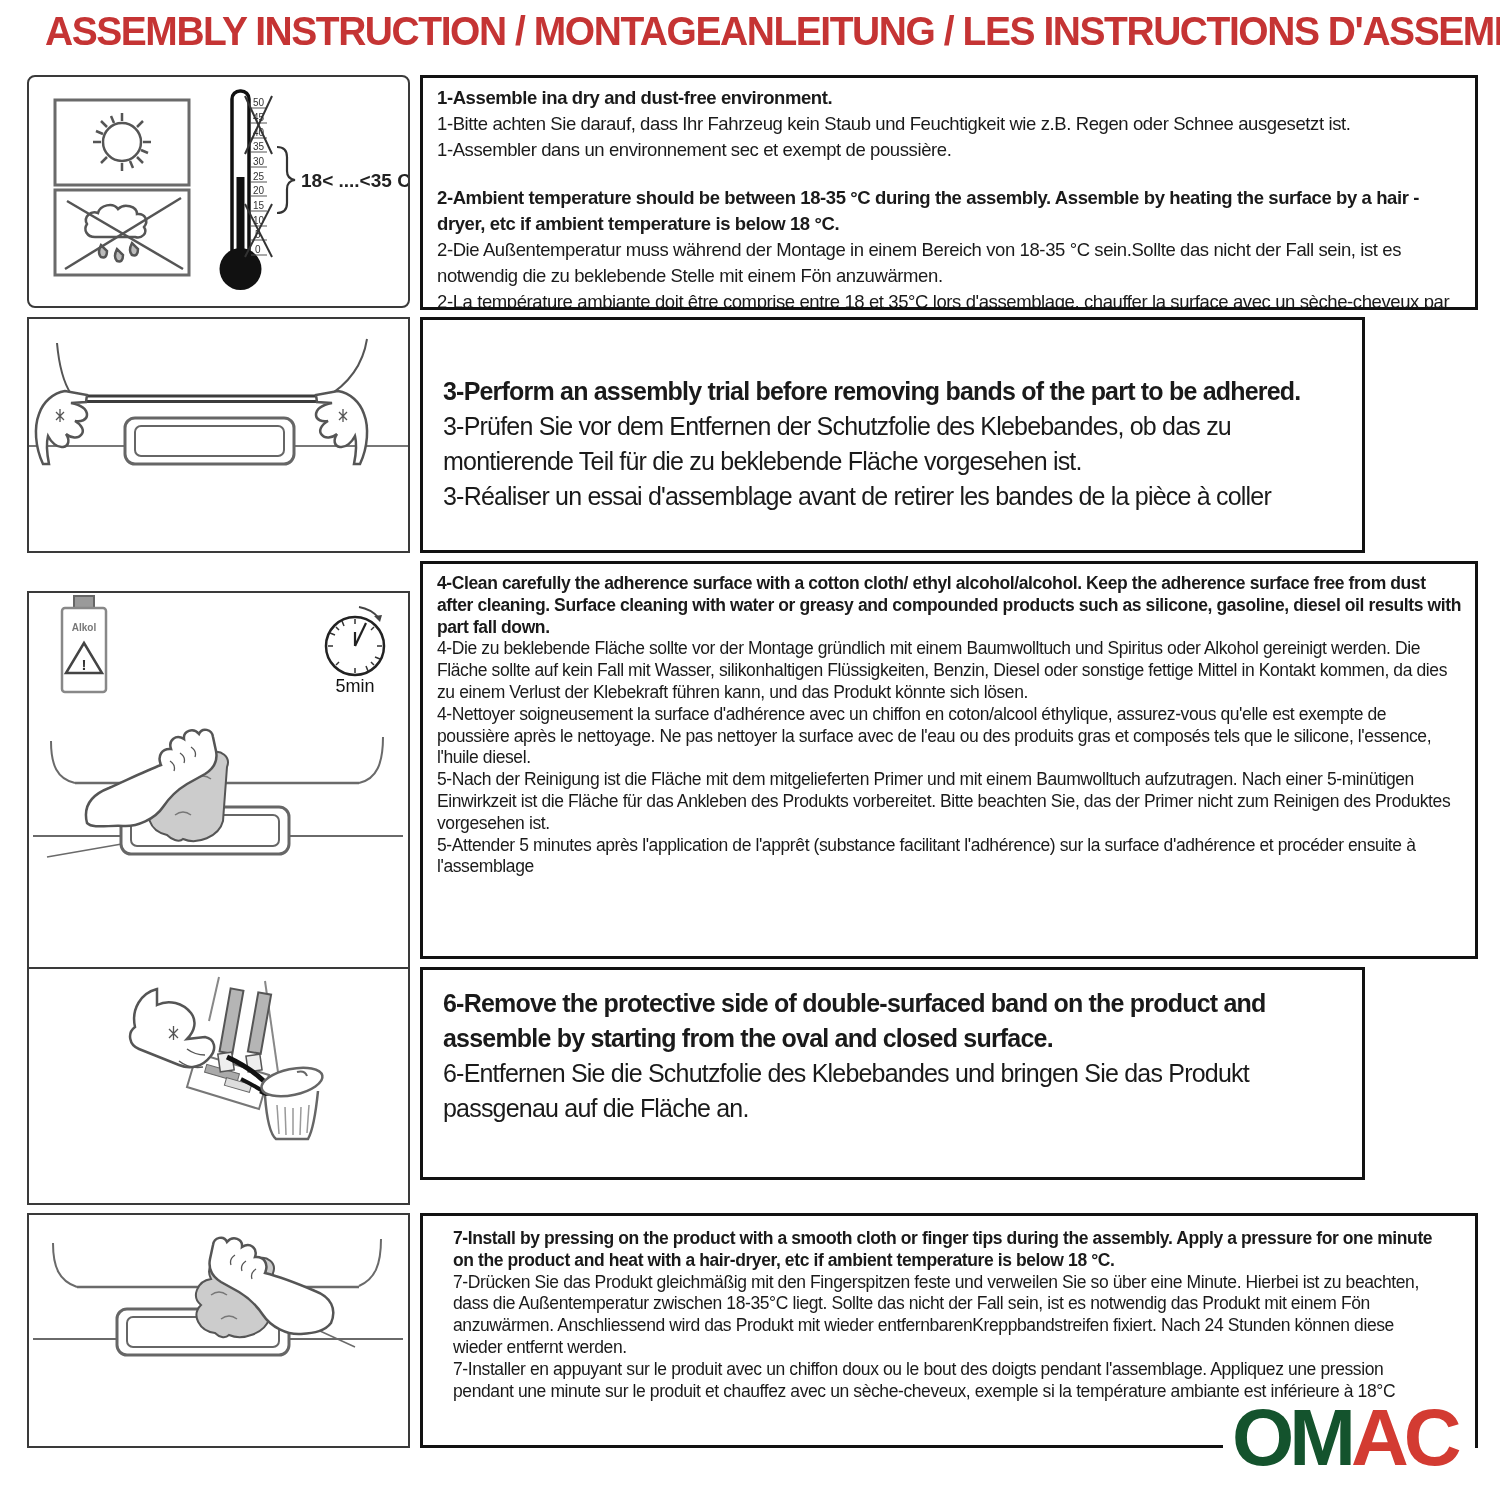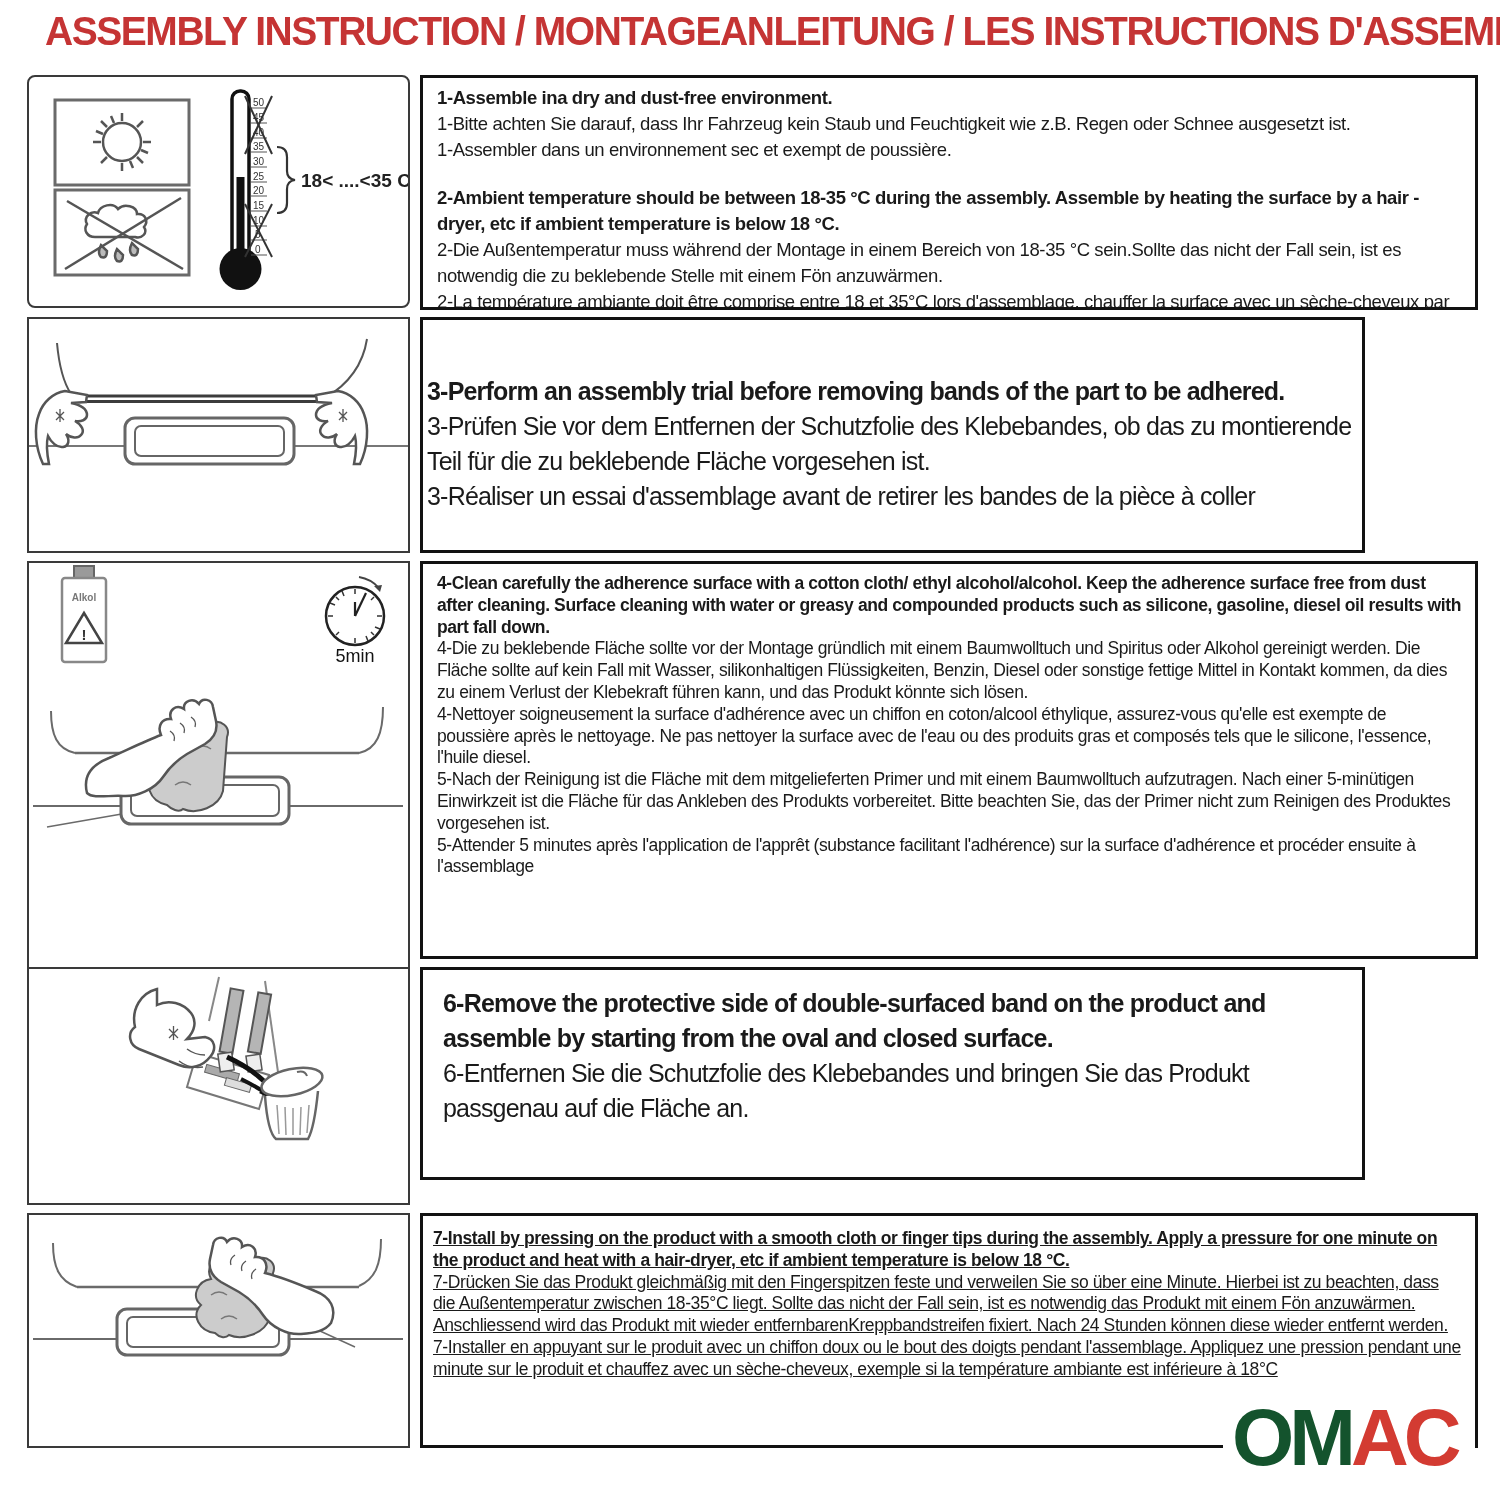--- a/index.html
+++ b/index.html
@@ -6,24 +6,24 @@
   body{width:1500px;height:1500px;position:relative;font-family:"Liberation Sans",sans-serif;color:#1a1a1a;}
   .page{position:absolute;inset:0;overflow:hidden;}
   .title{position:absolute;left:45px;top:8px;font-size:41px;font-weight:bold;letter-spacing:-1.5px;
          color:#c53434;white-space:nowrap;transform:scaleX(0.95);transform-origin:left center;}
   .illus{position:absolute;left:27px;width:383px;border:2px solid #3a3a3a;background:#fff;box-sizing:border-box;overflow:hidden;}
   .textbox{position:absolute;left:420px;width:1058px;border:3px solid #121212;background:#fff;box-sizing:border-box;overflow:hidden;}
   .textbox p{margin:0;}
   .b{font-weight:bold;}
   
   #il1{top:75px;height:233px;border-radius:8px;}   #tb1{top:75px;height:235px;padding:7px 14px;}
-  #il2{top:317px;height:236px;}  #tb2{top:317px;height:236px;padding:54px 4px;}
-  #il3{top:561px;height:488px;}  #tb3{top:561px;height:398px;padding:9px 14px;}
+  #il2{top:317px;height:236px;}  #tb2{top:317px;height:236px;padding:54px 20px;}
+  #il3{top:591px;height:488px;}  #tb3{top:561px;height:398px;padding:9px 14px;}
   #il4{top:967px;height:238px;}  #tb4{top:967px;height:213px;padding:16px 20px;}
-  #il5{top:1213px;height:235px;} #tb5{top:1213px;height:235px;padding:12px 10px;border-bottom:none;text-decoration:underline;}
+  #il5{top:1213px;height:235px;} #tb5{top:1213px;height:235px;padding:12px 30px;border-bottom:none;}
   
   .t-s{font-size:18.5px;line-height:26px;letter-spacing:-0.4px;}
   .t-t{font-size:17.5px;line-height:21.8px;letter-spacing:-0.4px;}
   .t-l{font-size:25px;line-height:35px;letter-spacing:-0.8px;max-width:945px;}
   .gap1{margin-top:22px !important;}
   .gap3{margin-top:12px !important;}
   
   .bottom-rule{position:absolute;left:420px;top:1445px;width:803px;height:3px;background:#111;}
   .logo{position:absolute;left:1232px;top:1402px;font-size:80px;font-weight:bold;letter-spacing:-5px;
         line-height:72px;white-space:nowrap;transform:scaleX(1.0);}

